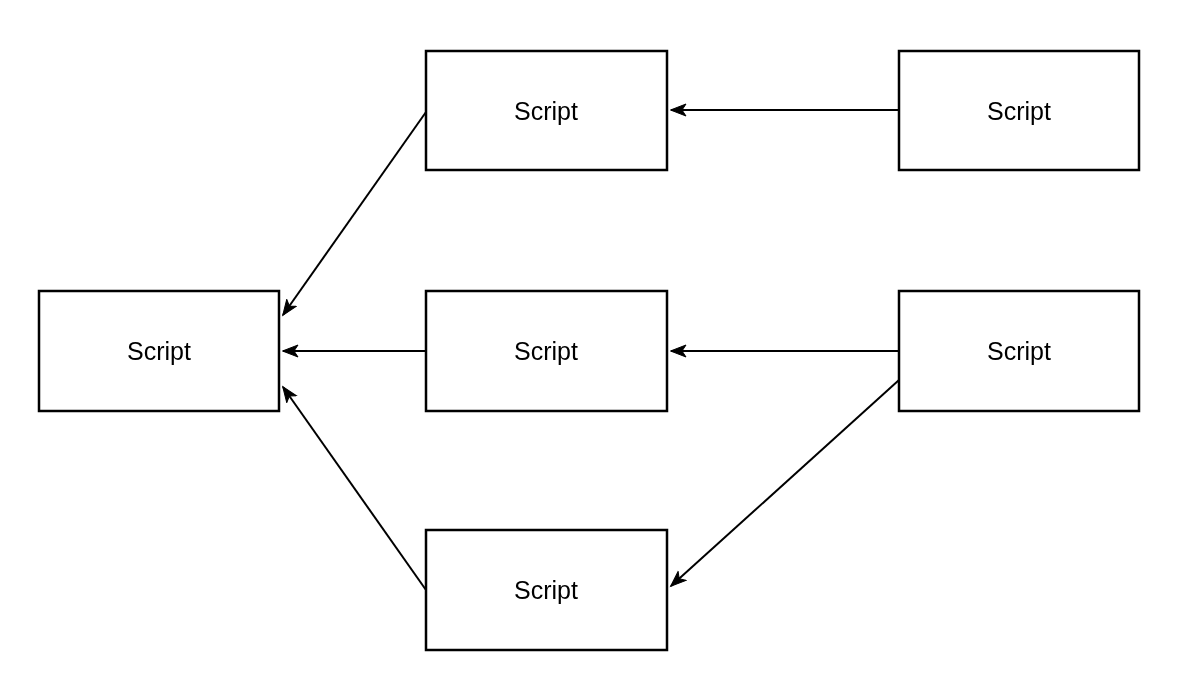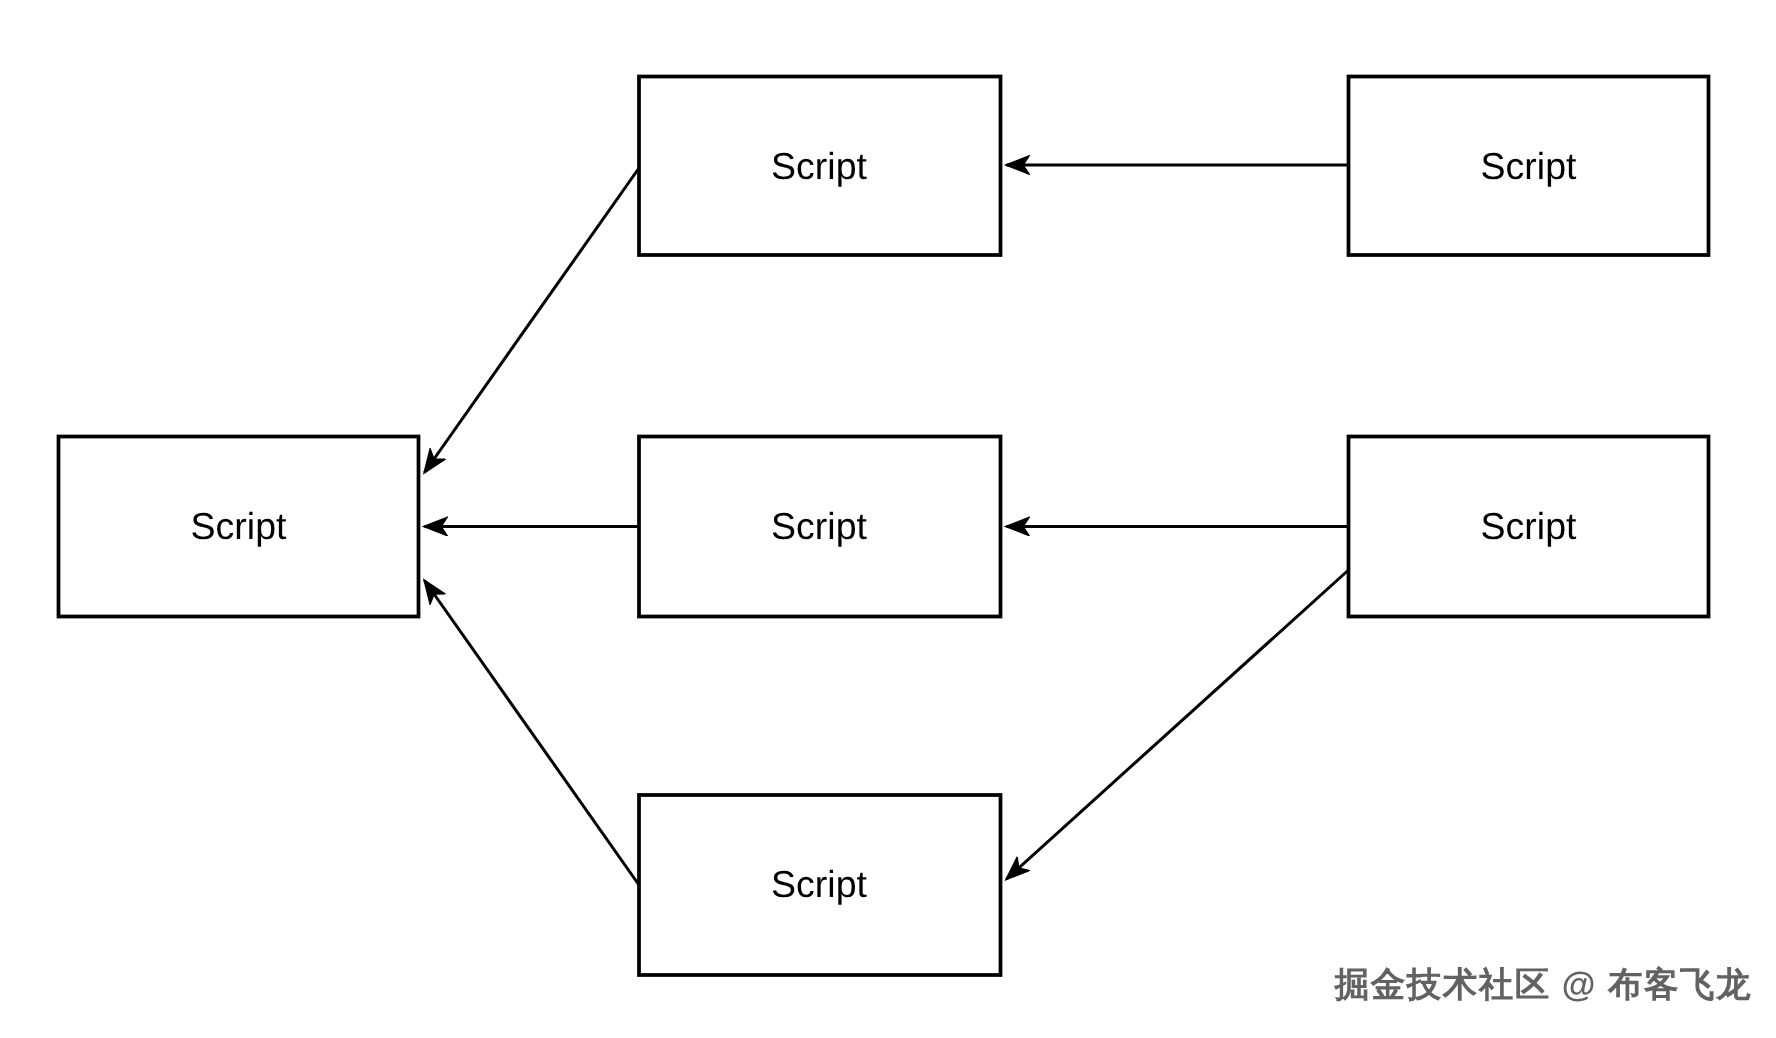--- a/index.html
+++ b/index.html
@@ -87,15 +87,14 @@
         <text x="1019" y="351" text-anchor="middle" dominant-baseline="central">Script</text>
       </g>
 
       <g>
         <rect x="426" y="530" width="241" height="120" fill="#ffffff" stroke="#000000" stroke-width="2.5"></rect>
         <text x="546" y="590" text-anchor="middle" dominant-baseline="central">Script</text>
       </g>
     </g>
   </svg>
 
-  <div class="watermark">掘金技术社区 @ 布客飞龙</div>
 
 </div>
 
 </body></html>

